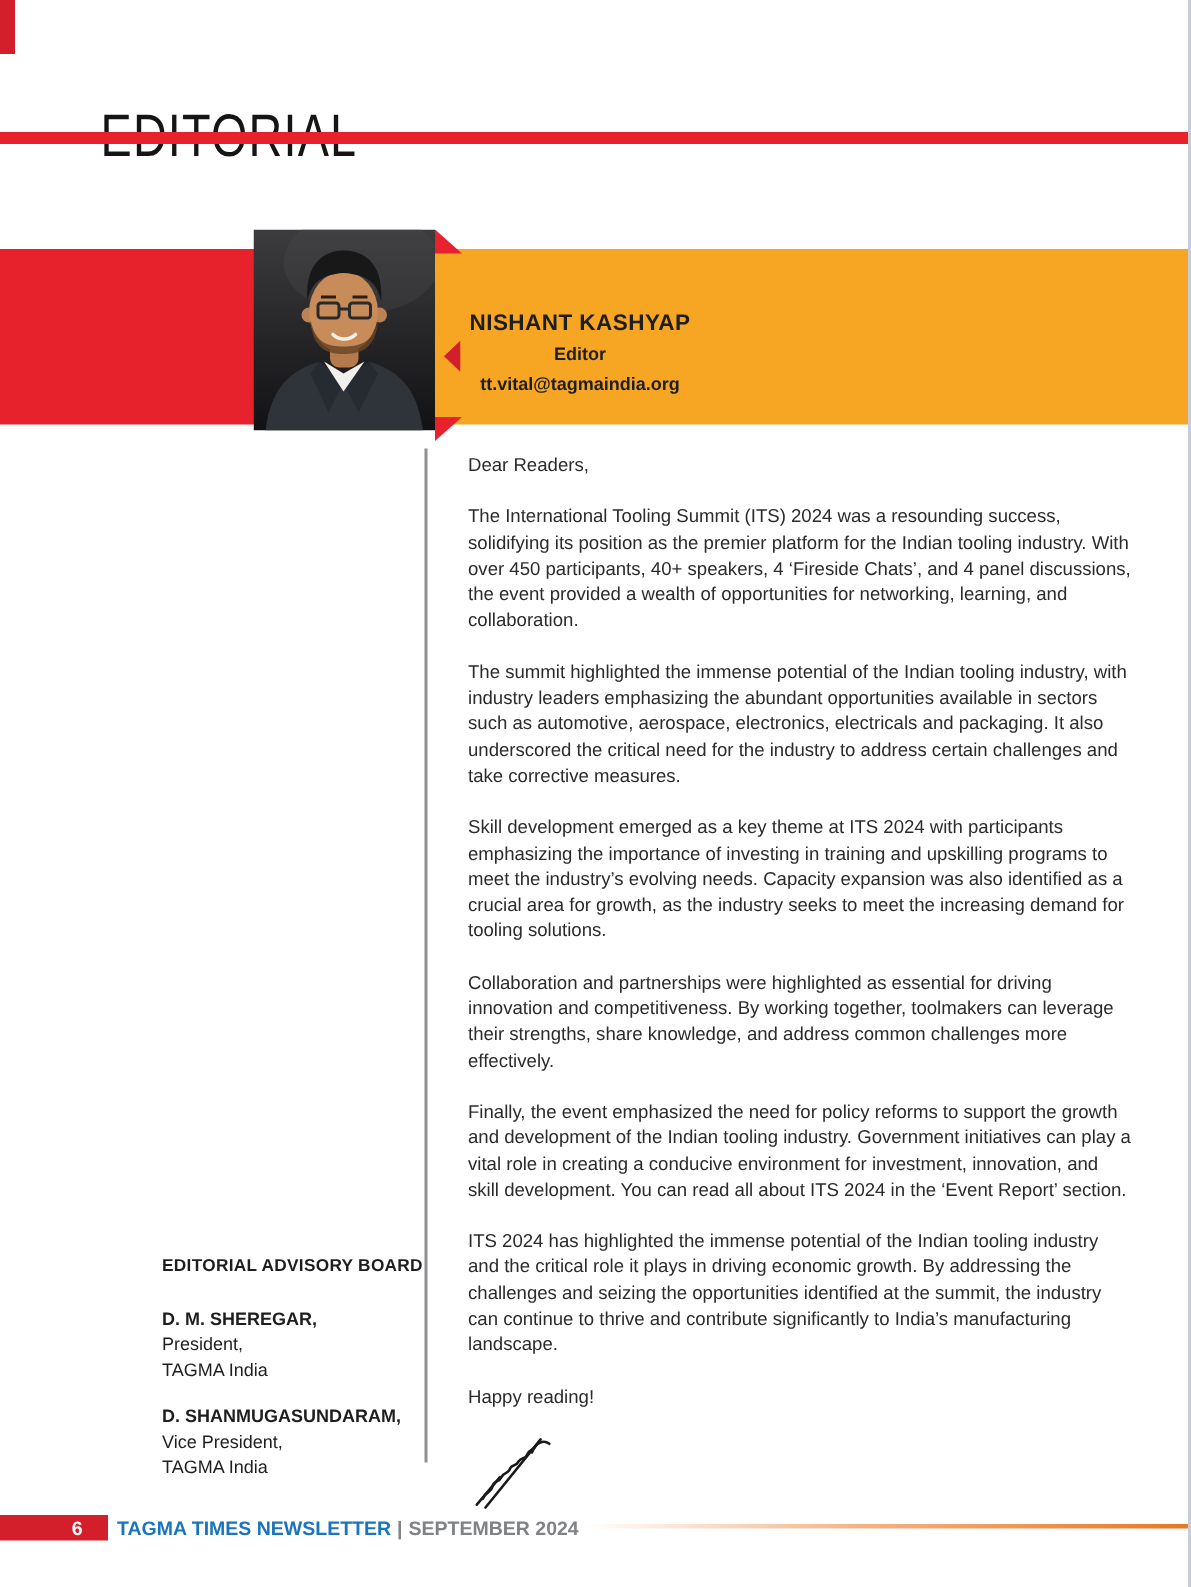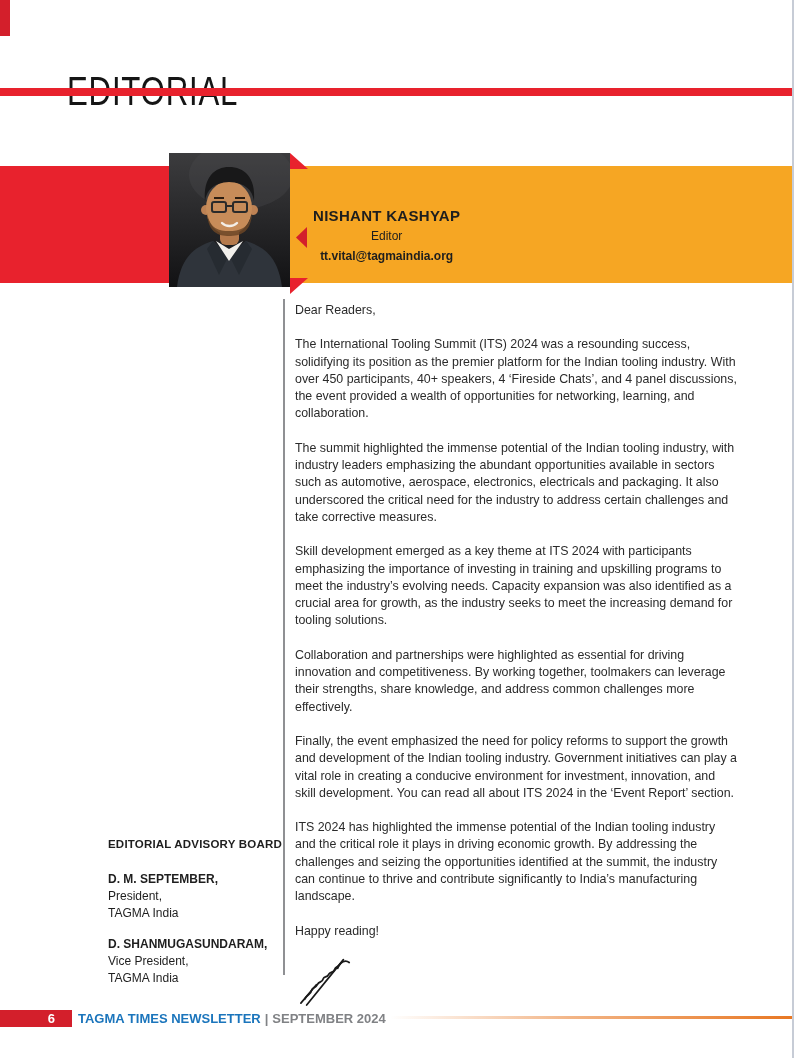--- a/index.html
+++ b/index.html
@@ -46,30 +46,30 @@
   .arrow-tips {
     position:absolute; left:290px; top:153px; width:18px; height:141px;
   }
   .pointer-left {
     position:absolute; left:296px; top:227px; width:11px; height:21px;
   }
   .banner-text {
     position:absolute; left:313px; top:207px; color:#1e1e1e;text-align:center;
   }
   .banner-name { font-size:15px; font-weight:700; letter-spacing:0.3px; margin:0 0 5px 0; }
-  .banner-role { font-size:12px; font-weight:400; margin:0 0 6px 0; }
+  .banner-role { font-size:12px; font-weight:700; margin:0 0 6px 0; }
   .banner-email { font-size:12px; font-weight:700; margin:0; }
   
   .col-divider {
     position:absolute; left:283px; top:299px; width:2px; height:676px;
     background:#8f9093;
   }
   
   .body-col {
-    position:absolute; left:295px; top:302px; width:442px;
+    position:absolute; left:312px; top:302px; width:442px;
     color:#2b2b2b; font-size:12.4px; line-height:17.3px;
   }
   .body-col p { margin:0 0 17px 0; }
   .closing { margin-bottom:6px !important; }
   .signature { width:58px; height:62px; margin-left:2px; }
   
   .advisory {
     position:absolute; left:108px; top:836px; width:175px;
     color:#1e1e1e; font-size:12px; line-height:17px;
   }
@@ -175,21 +175,21 @@
         <path d="M8 54 C11 48 14 50 15 45 C16 41 19 43 21 39 C23 35 26 37 27 33 C28 30 31 32 33 28 C35 25 38 27 39 23 C40 20 43 21 45 17"></path>
         <path d="M10 60 L48 13"></path>
         <path d="M42 22 C45 15 50 13 54 16"></path>
       </g>
     </svg>
   </div>
 
   <div class="advisory">
     <p class="advisory-heading">EDITORIAL ADVISORY BOARD</p>
     <div class="member">
-      <div class="member-name">D. M. SEPTEMBER,</div>
+      <div class="member-name">D. M. SHEREGAR,</div>
       <div>President,</div>
       <div>TAGMA India</div>
     </div>
     <div class="member">
       <div class="member-name">D. SHANMUGASUNDARAM,</div>
       <div>Vice President,</div>
       <div>TAGMA India</div>
     </div>
   </div>
 

